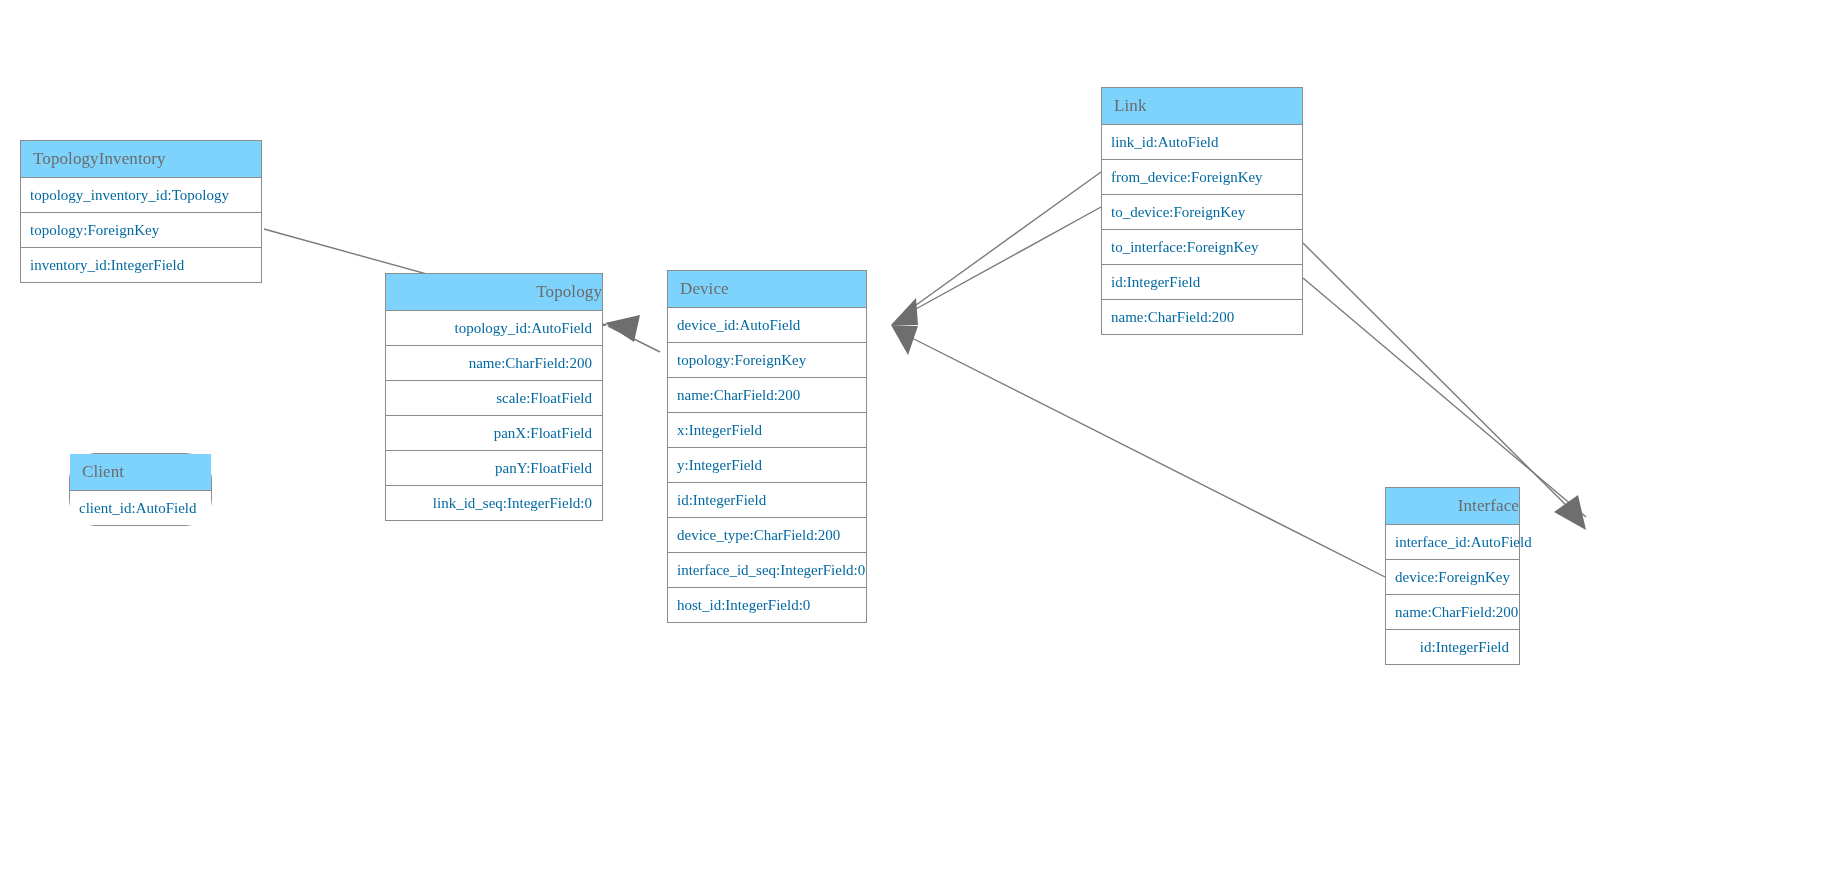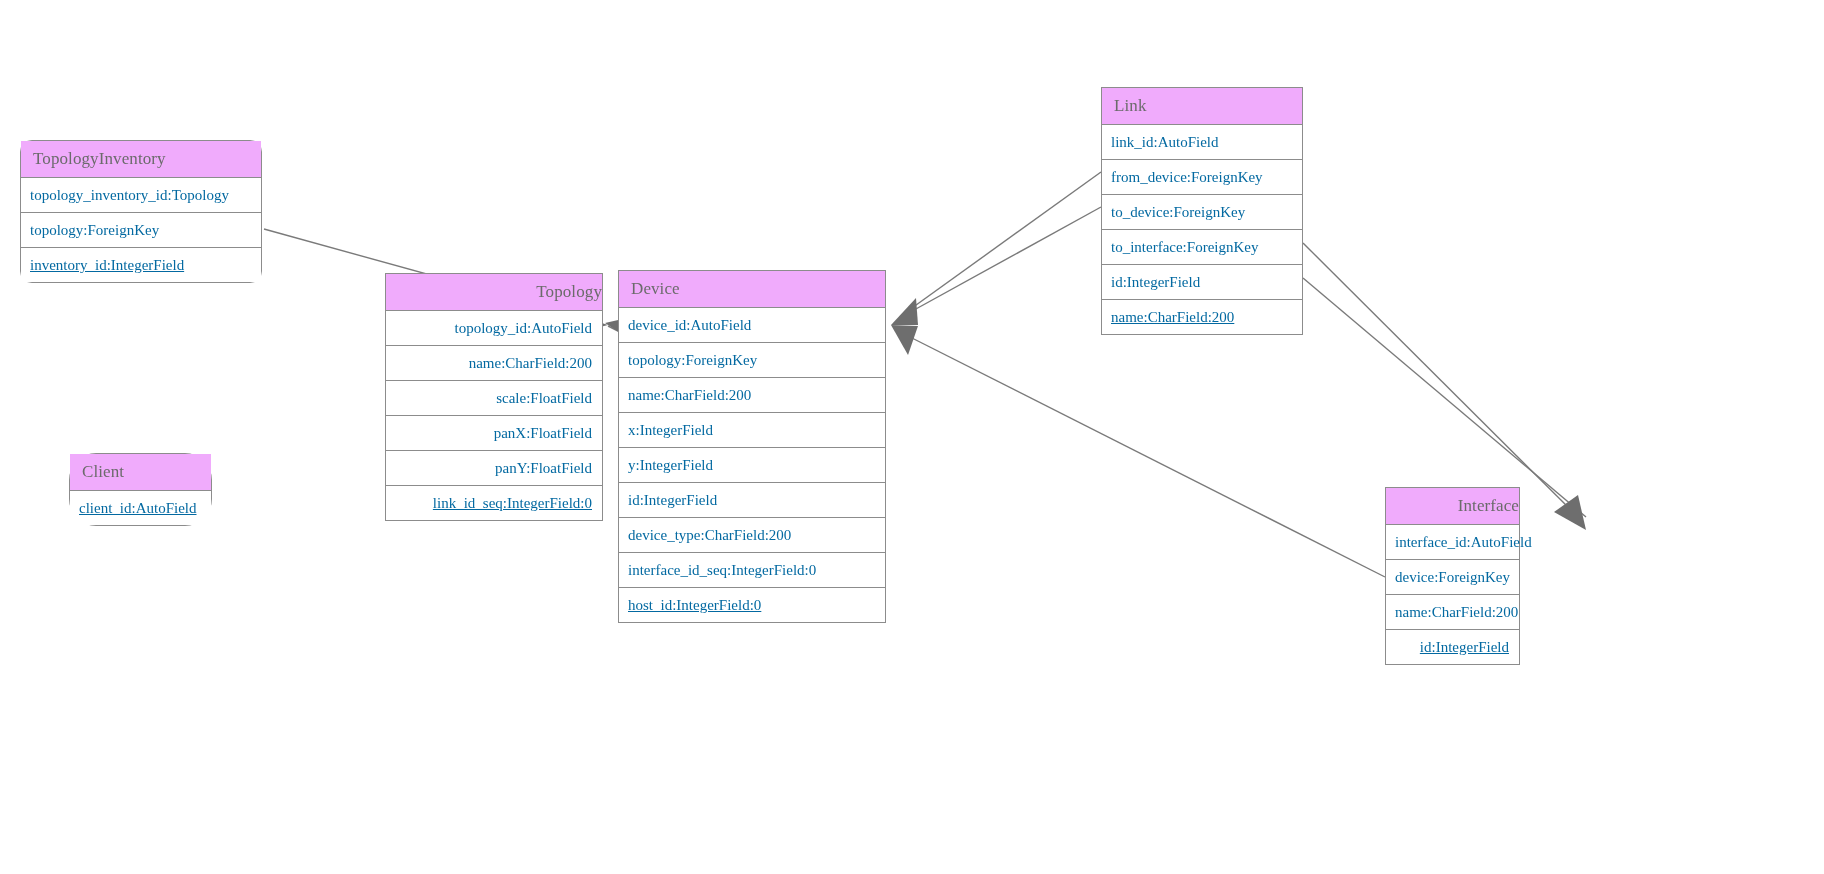--- a/index.html
+++ b/index.html
@@ -29,42 +29,41 @@
   }
   .entity {
     position: absolute;
     box-sizing: border-box;
     border: 1px solid #8c8c8c;
     background: #ffffff;
     border-collapse: collapse;
   }
   .entity-title {
     box-sizing: border-box;
-    background: #f0abfc;
+    background: #7dd3fc;
     border-bottom: 1px solid #8c8c8c;
     color: #6b6b6b;
     font-size: 17px;
     line-height: 18px;
     padding: 9px 0 9px 12px;
     white-space: nowrap;
     letter-spacing: 0.1px;
   }
   .entity-row {
     box-sizing: border-box;
     border-bottom: 1px solid #8c8c8c;
     color: #0369a1;
     font-size: 15px;
     line-height: 18px;
     padding: 8px 10px 8px 9px;
     white-space: nowrap;
     background: #ffffff;
   }
   .entity-row:last-child {
     border-bottom: none;
-    text-decoration: underline;
   }
 </style>
 </head>
 <body>
 
 <div id="canvas">
 
   <svg id="edges" viewBox="0 0 1824 874" xmlns="http://www.w3.org/2000/svg">
 
     <g>
@@ -104,40 +103,40 @@
     <g>
       <line x1="1303" y1="278" x2="1586" y2="517" stroke="#7a7a7a" stroke-width="1.4"></line>
     </g>
 
     <g>
       <polygon points="1586,530 1554,512 1578,495" fill="#6e6e6e"></polygon>
     </g>
   </svg>
 
   <div id="entity-layer">
-      <div class="entity" style="left: 20px; top: 140px; width: 242px; border-radius: 12px;">
+      <div class="entity" style="left: 20px; top: 140px; width: 242px;">
         <div class="entity-title">TopologyInventory</div>
         <div class="entity-row">topology_inventory_id:Topology</div>
         <div class="entity-row">topology:ForeignKey</div>
         <div class="entity-row">inventory_id:IntegerField</div>
       </div>
       <div class="entity" style="left: 385px; top: 273px; width: 218px; text-align: right;">
         <div class="entity-title">Topology</div>
         <div class="entity-row">topology_id:AutoField</div>
         <div class="entity-row">name:CharField:200</div>
         <div class="entity-row">scale:FloatField</div>
         <div class="entity-row">panX:FloatField</div>
         <div class="entity-row">panY:FloatField</div>
         <div class="entity-row">link_id_seq:IntegerField:0</div>
       </div>
       <div class="entity" style="left: 69px; top: 453px; width: 143px; border-radius: 27px;">
         <div class="entity-title">Client</div>
         <div class="entity-row">client_id:AutoField</div>
       </div>
-      <div class="entity" style="left: 618px; top: 270px; width: 268px;">
+      <div class="entity" style="left: 667px; top: 270px; width: 200px;">
         <div class="entity-title">Device</div>
         <div class="entity-row">device_id:AutoField</div>
         <div class="entity-row">topology:ForeignKey</div>
         <div class="entity-row">name:CharField:200</div>
         <div class="entity-row">x:IntegerField</div>
         <div class="entity-row">y:IntegerField</div>
         <div class="entity-row">id:IntegerField</div>
         <div class="entity-row">device_type:CharField:200</div>
         <div class="entity-row">interface_id_seq:IntegerField:0</div>
         <div class="entity-row">host_id:IntegerField:0</div>

